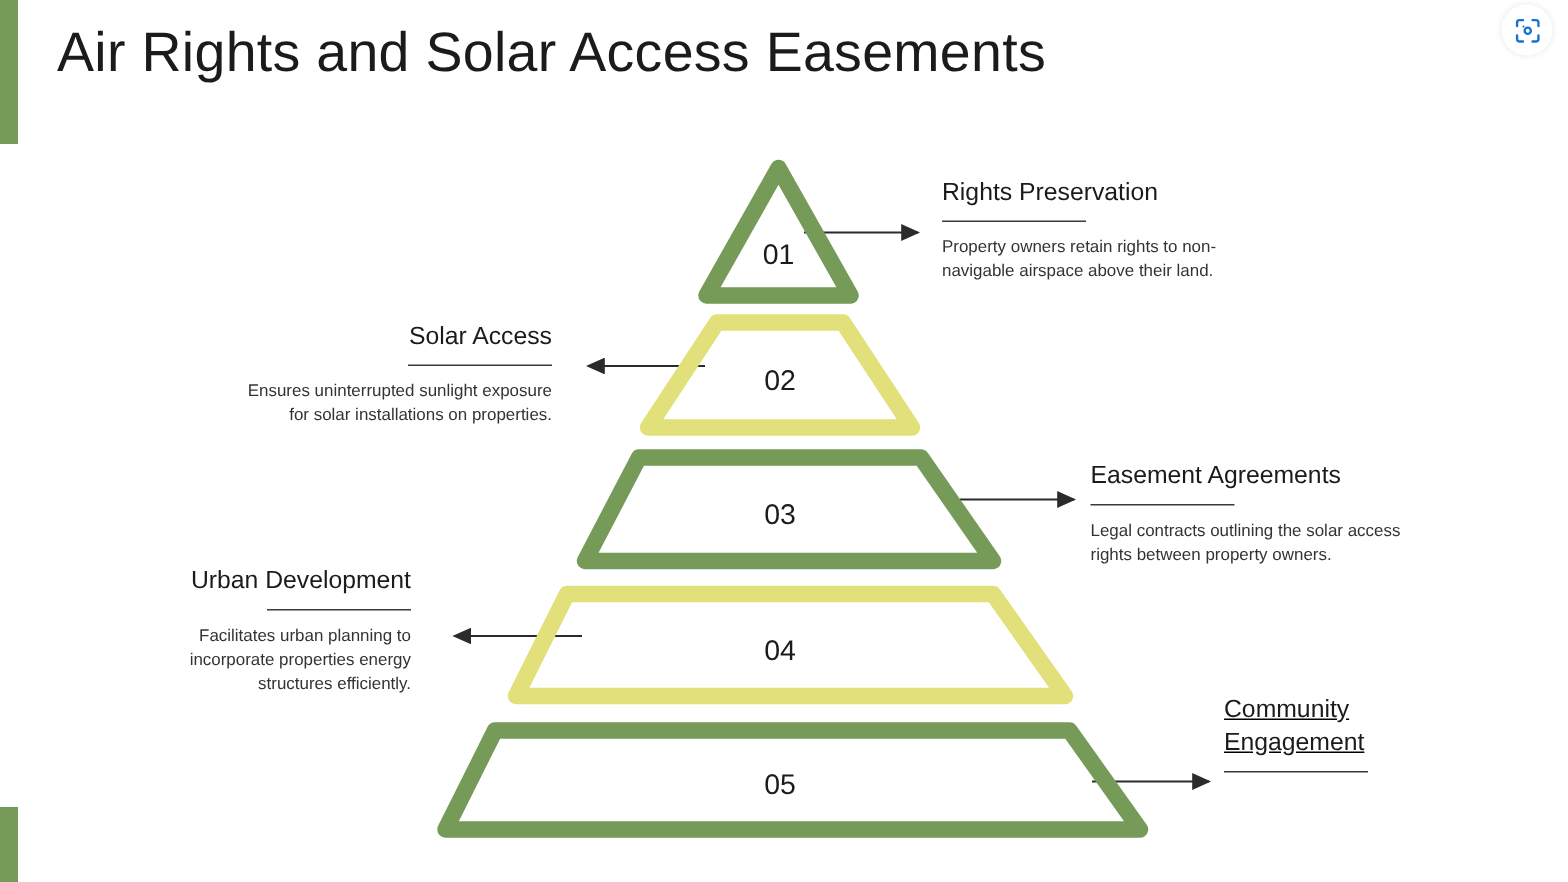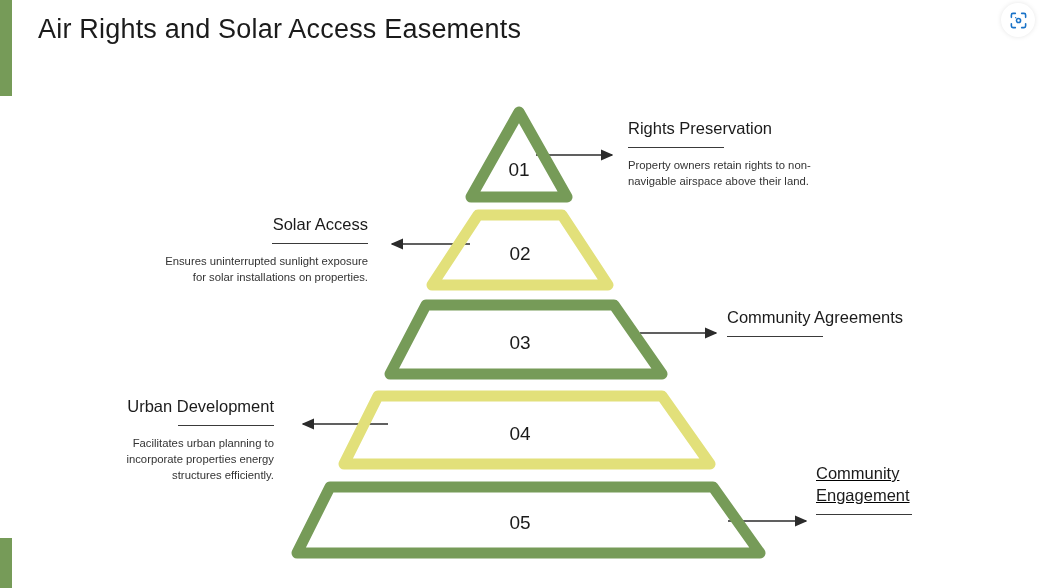--- a/index.html
+++ b/index.html
@@ -27,21 +27,21 @@
     background: #769B58;
   }
   .accent-top { top: 0; height: 96px; }
   .accent-bottom { top: 538px; height: 50px; }
 
   
   .slide-title {
     position: absolute;
     left: 38px;
     top: 14px;
-    font-size: 27px;
+    font-size: 37px;
     font-weight: 400;
     color: #1b1b1b;
     letter-spacing: 0.2px;
     white-space: nowrap;
   }
 
   
   .capture-btn {
     position: absolute;
     right: 10px;
@@ -84,21 +84,21 @@
     font-size: 11.3px;
     color: #333333;
     line-height: 1.42;
   }
   .block.align-right { text-align: right; }
   .block.align-right .rule { margin-left: auto; }
 
   .b1 { left: 628px; top: 118px; width: 225px; }
   .b2 { left: 165px; top: 214px; width: 203px; }
   .b3 { left: 727px; top: 307px; width: 212px; }
-  .b4 { left: 88px; top: 396px; width: 186px; }
+  .b4 { left: 88px; top: 377px; width: 186px; }
   .b5 { left: 816px; top: 463px; width: 212px; text-decoration: underline; }
 
   .b1 .rule { width: 96px; }
   .b2 .rule { width: 96px; }
   .b3 .rule { width: 96px; }
   .b4 .rule { width: 96px; }
   .b5 .rule { width: 96px; }
 </style>
 </head>
 <body>
@@ -161,22 +161,23 @@
     <div class="body">Ensures uninterrupted sunlight exposure for solar installations on properties.</div>
   </div>
 
   <div class="block b1">
     <div class="heading">Rights Preservation</div>
     <div class="rule"></div>
     <div class="body">Property owners retain rights to non-navigable airspace above their land.</div>
   </div>
 
   <div class="block b3">
-    <div class="heading">Community Agreements</div>
+    <div class="heading">Easement Agreements</div>
     <div class="rule"></div>
+    <div class="body">Legal contracts outlining the solar access rights between property owners.</div>
   </div>
 
   <div class="block b4 align-right">
     <div class="heading">Urban Development</div>
     <div class="rule"></div>
     <div class="body">Facilitates urban planning to incorporate properties energy structures efficiently.</div>
   </div>
 
   <div class="block b5">
     <div class="heading">Community

